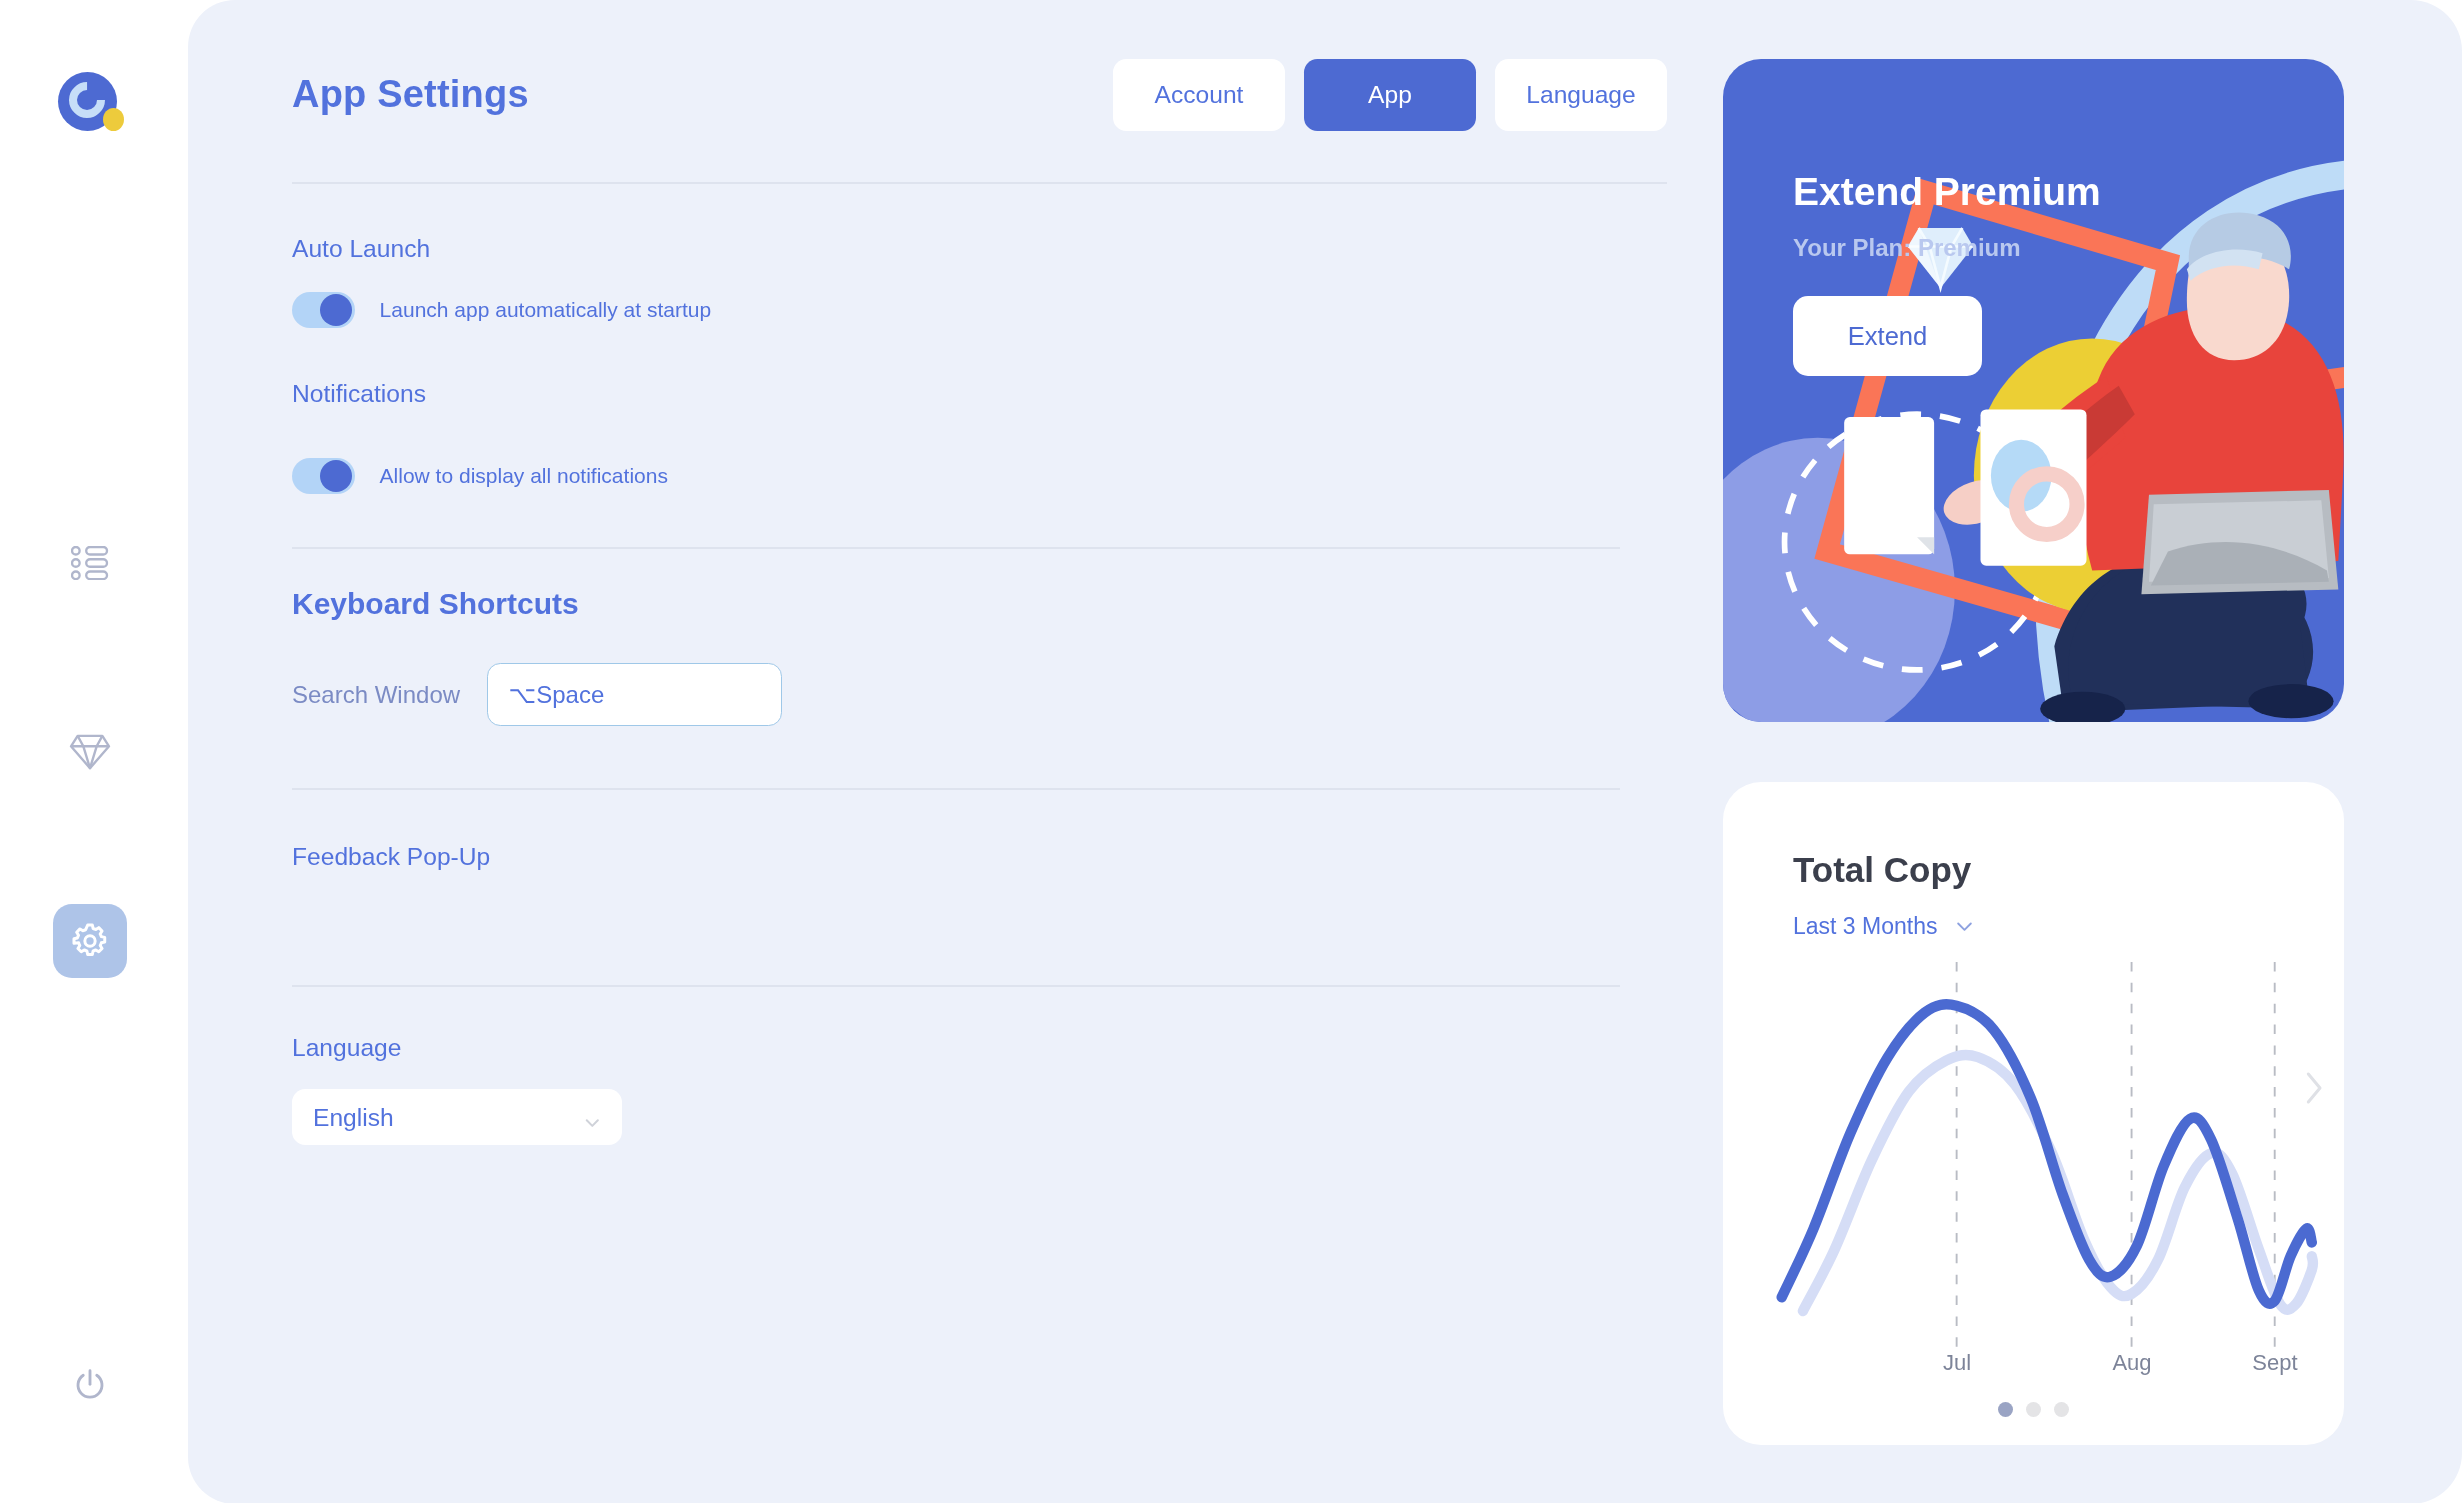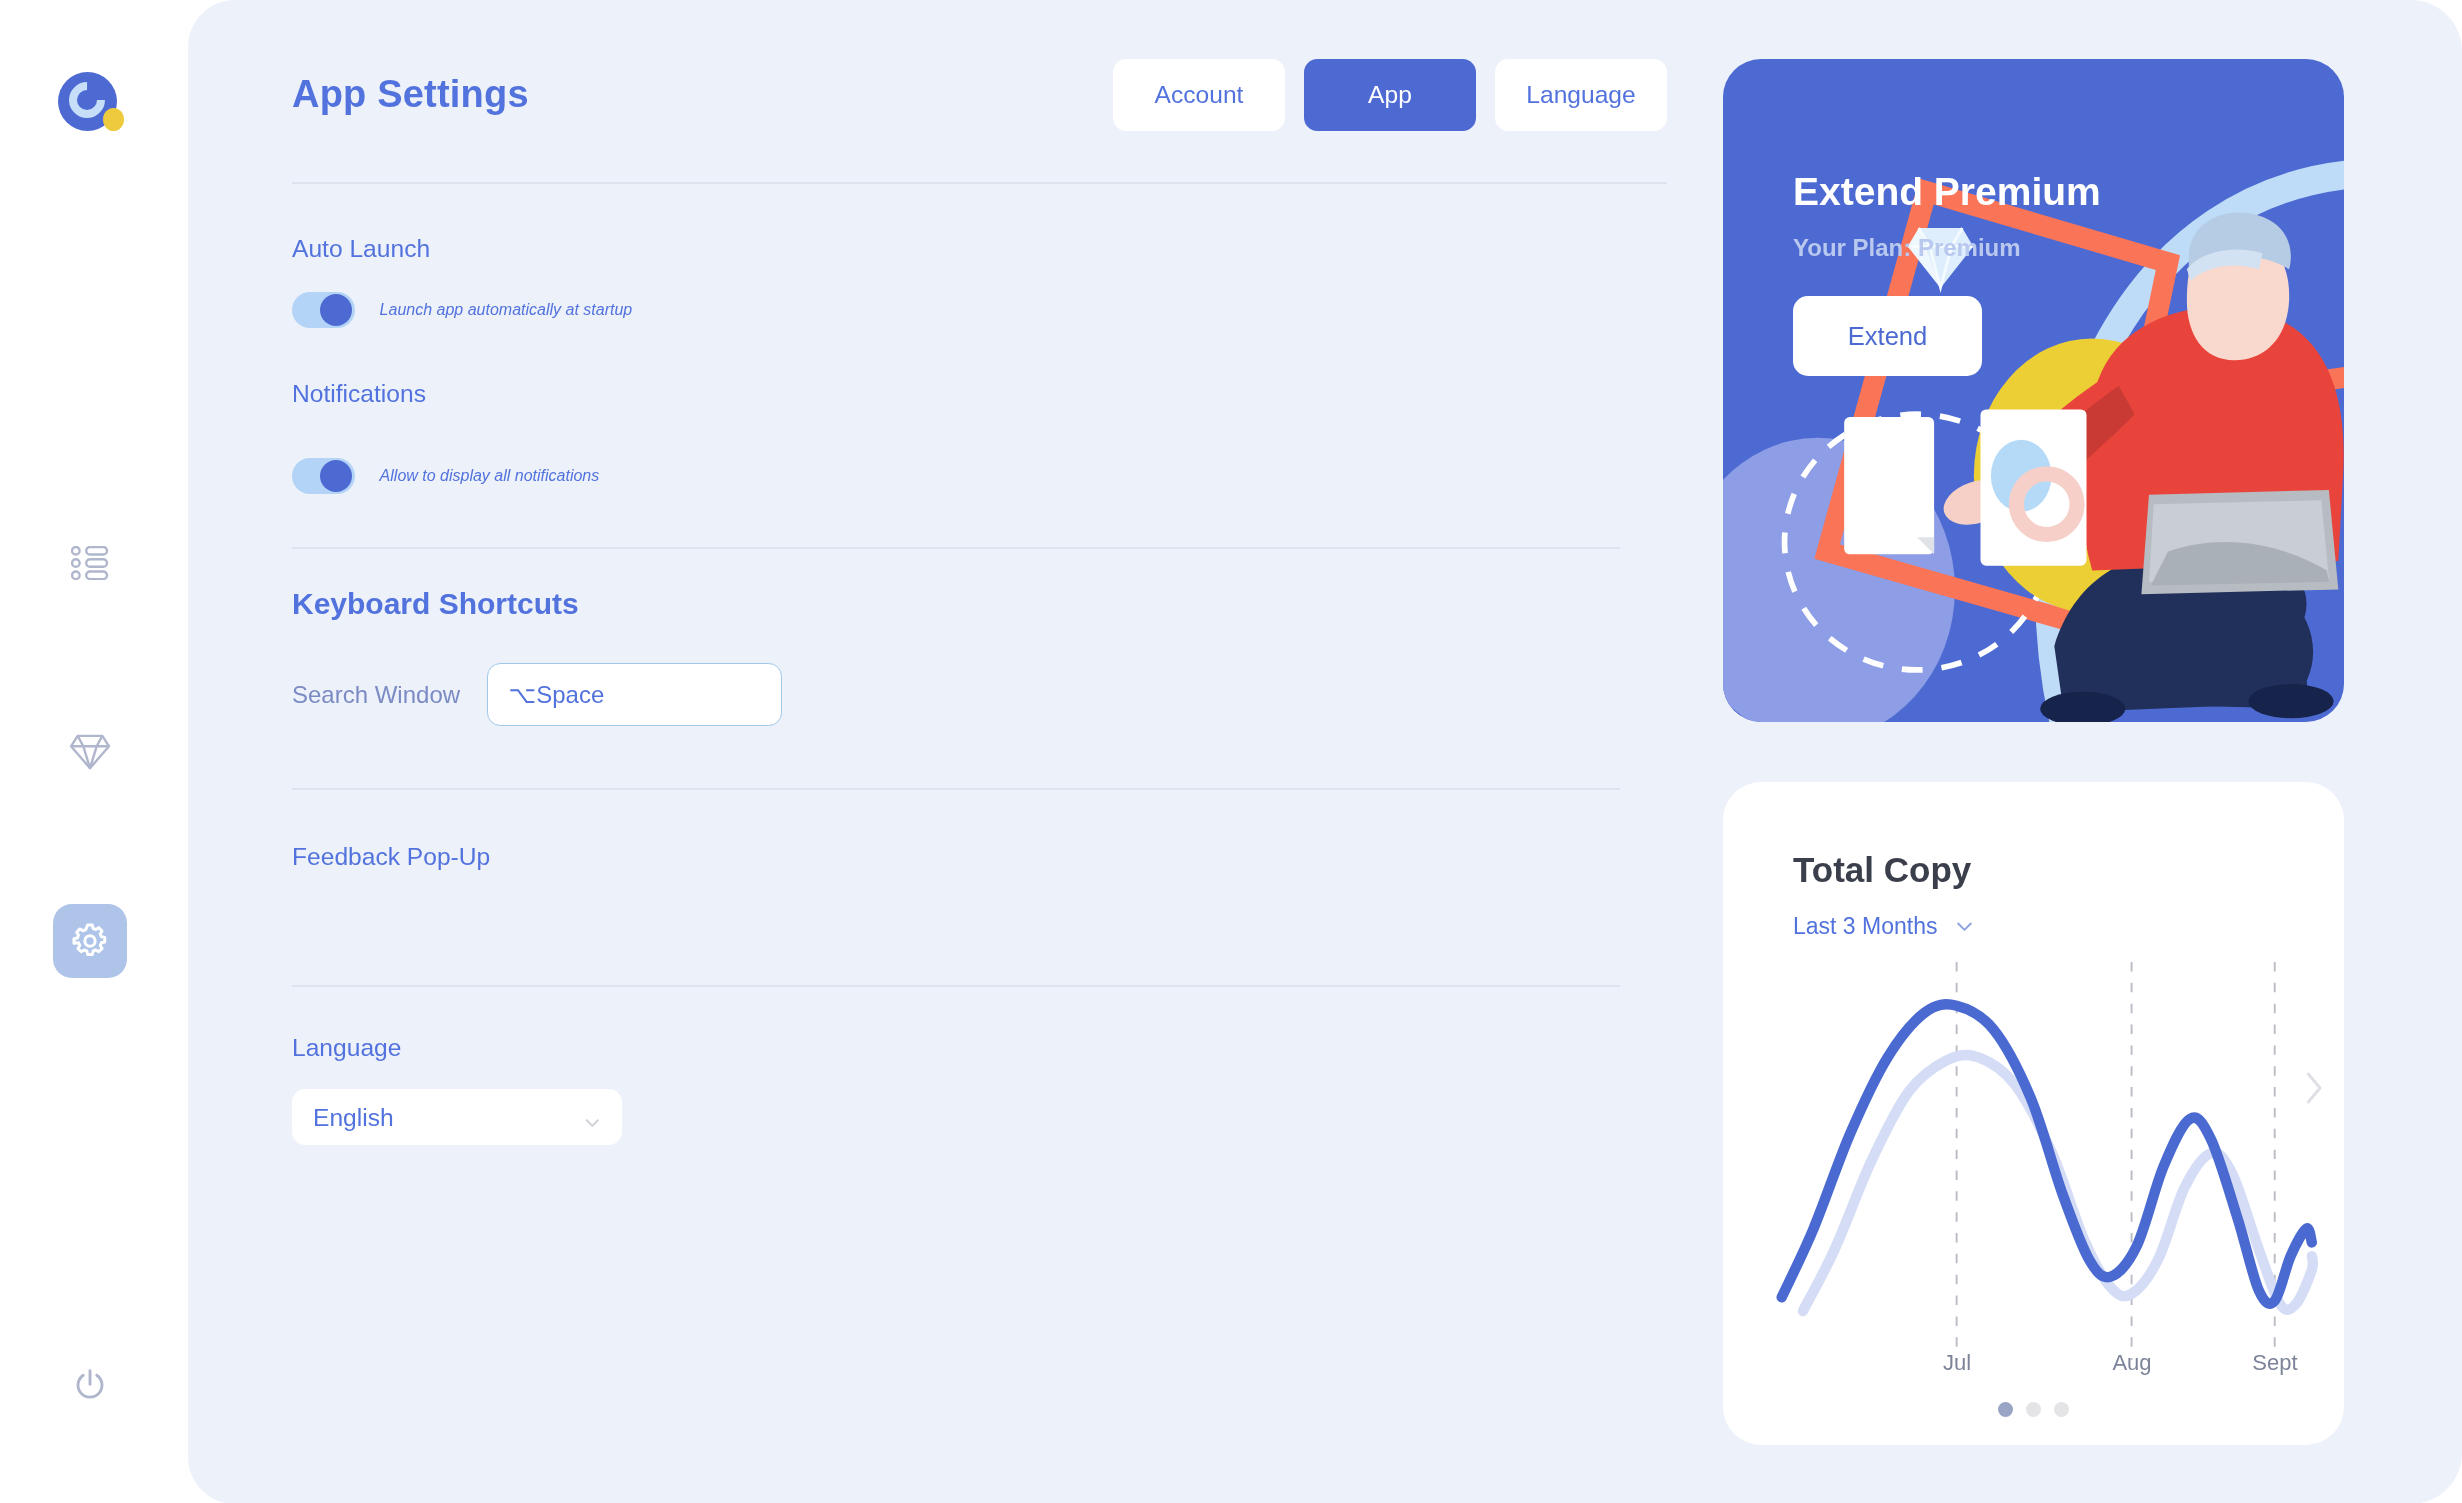--- a/index.html
+++ b/index.html
@@ -165,23 +165,22 @@
   .knob {
     position: absolute;
     top: 1.9px;
     width: 32px; height: 32px;
     border-radius: 50%;
   }
   .toggle.on  .knob { left: 28px; background: #4d6ad2; }
   .toggle.off .knob { left: 1.9px;  background: #dfdfdf; }
 
   .toggle-text {
-    font-size: 16px;
-    color: #5272dd;
-    font-style: italic;
+    font-size: 21px;
+    color: #5272dd;
   }
 
   .shortcut-row {
     position: absolute;
     left: 0; top: 663px;
     display: flex; align-items: center; gap: 26.5px;
   }
   .shortcut-label {
     font-size: 24px;
     color: #7b8bc4;

